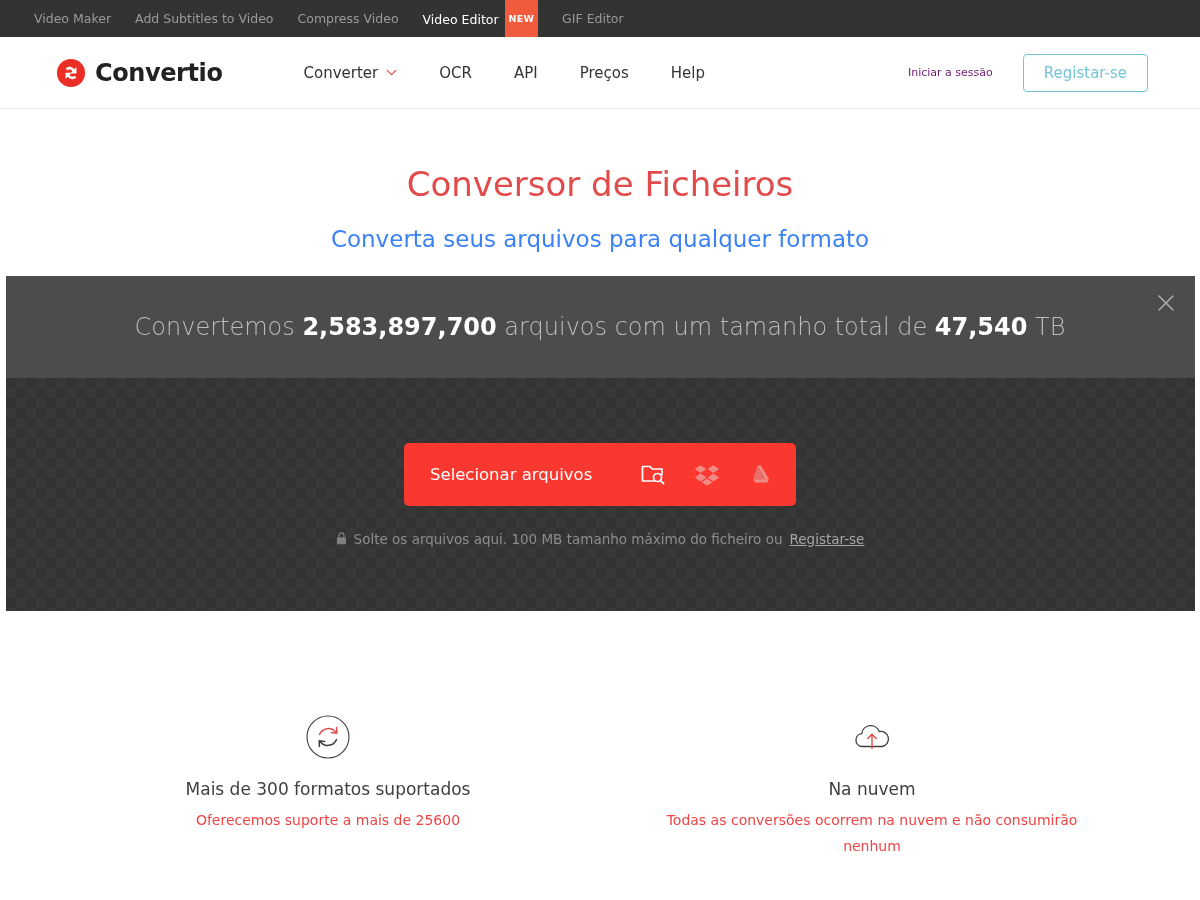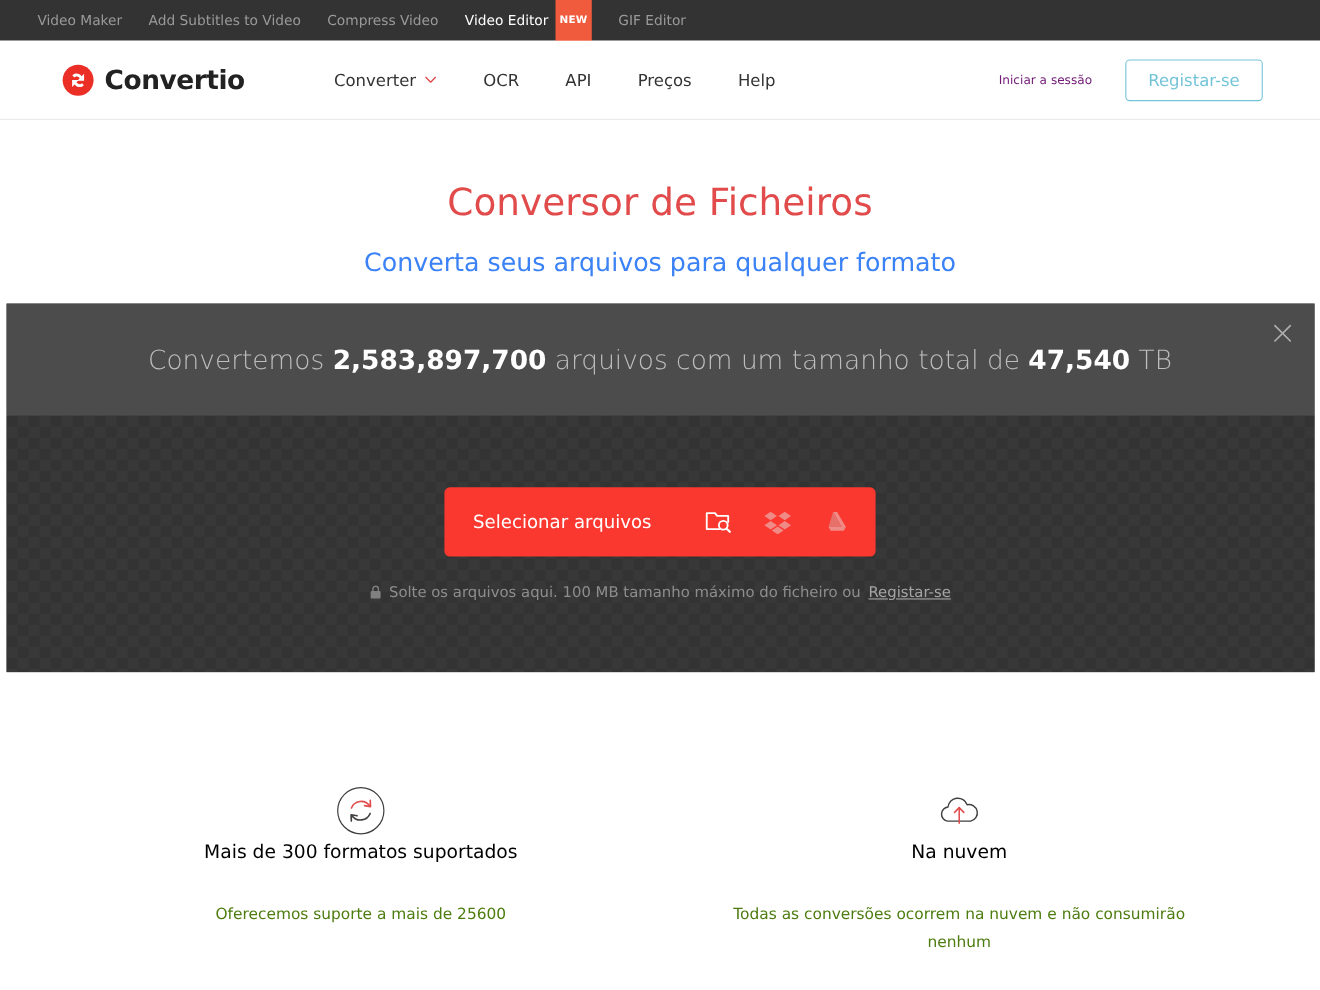--- a/index.html
+++ b/index.html
@@ -231,29 +231,29 @@
     flex: 1;
     text-align: center;
     padding: 0 36px;
   }
   .feature-icon {
     width: 46px; height: 46px;
     margin: 0 auto;
     display: block;
   }
   .feature-title {
-    margin-top: 2px;
+    margin-top: 16px;
     font-size: 17px;
-    color: #000000;
+    color: #404040;
     line-height: 1.55;
   }
   .feature-desc {
-    margin-top: 30px;
+    margin-top: 5px;
     font-size: 14px;
-    color: #4d7c0f;
+    color: #ef4444;
     line-height: 1.85;
   }
 </style>
 </head>
 <body>
 
 <div class="topbar">
   <a class="topbar-link">
     <span>Video Maker</span>
   </a>

